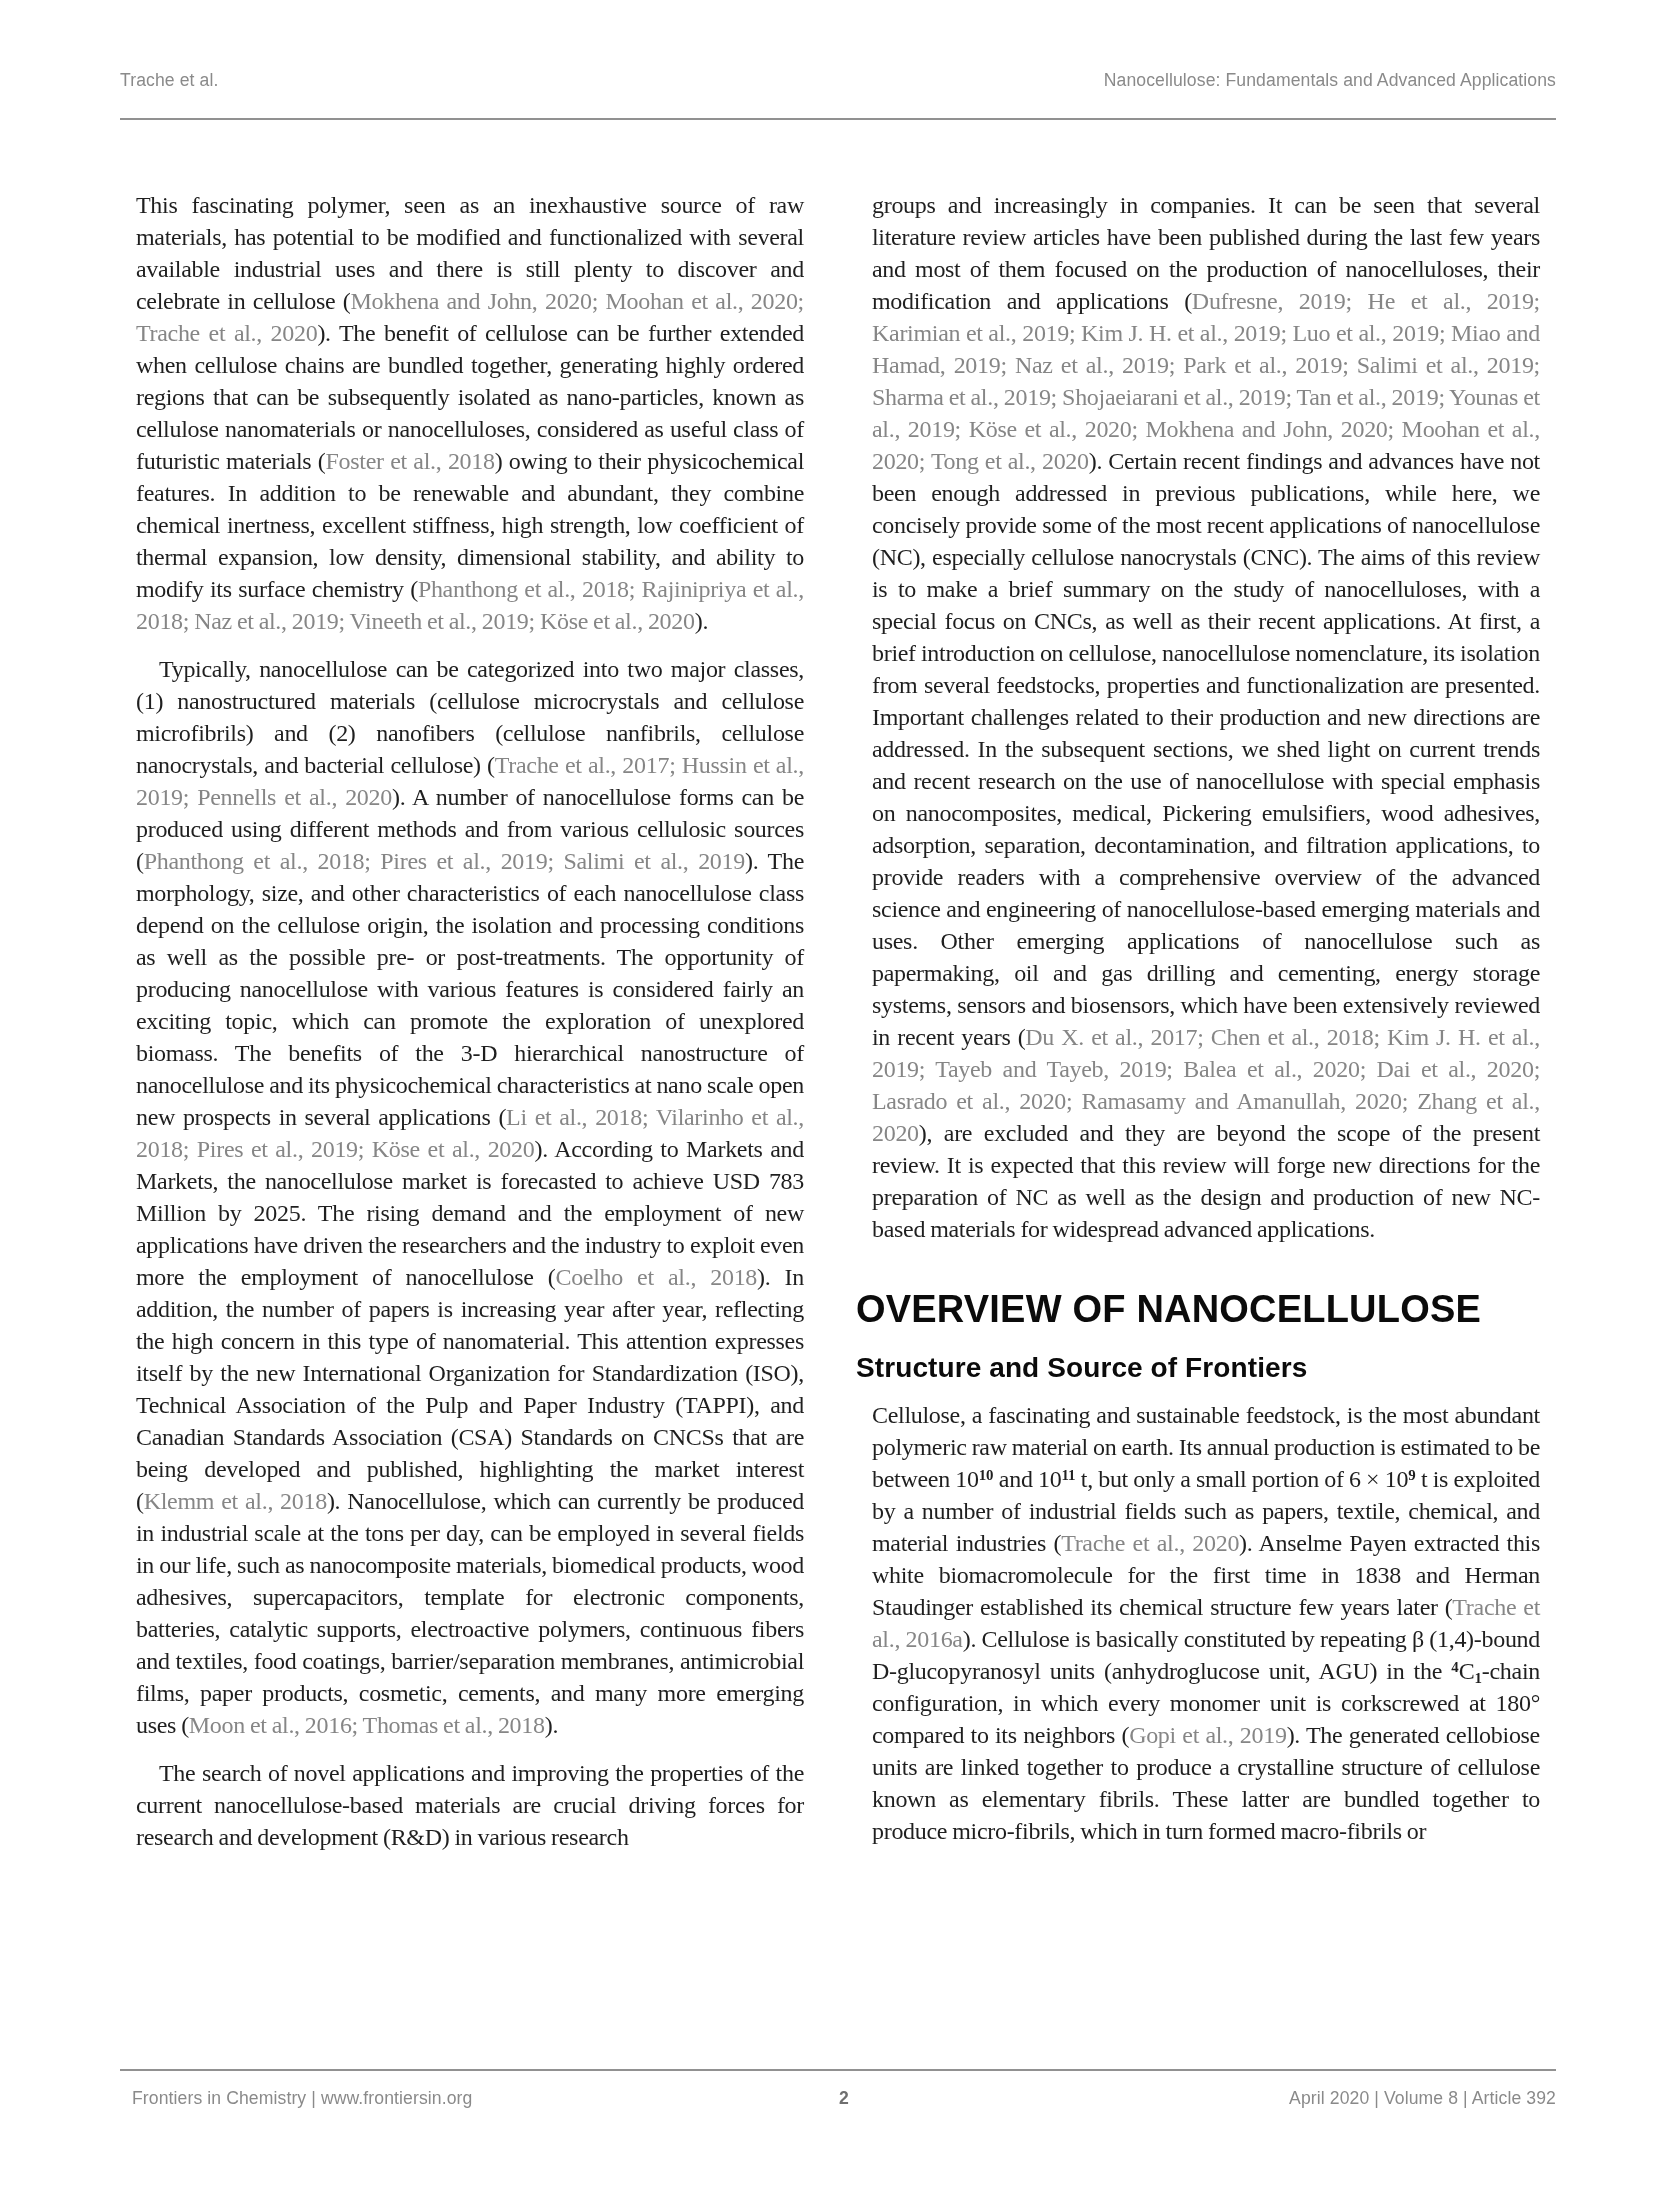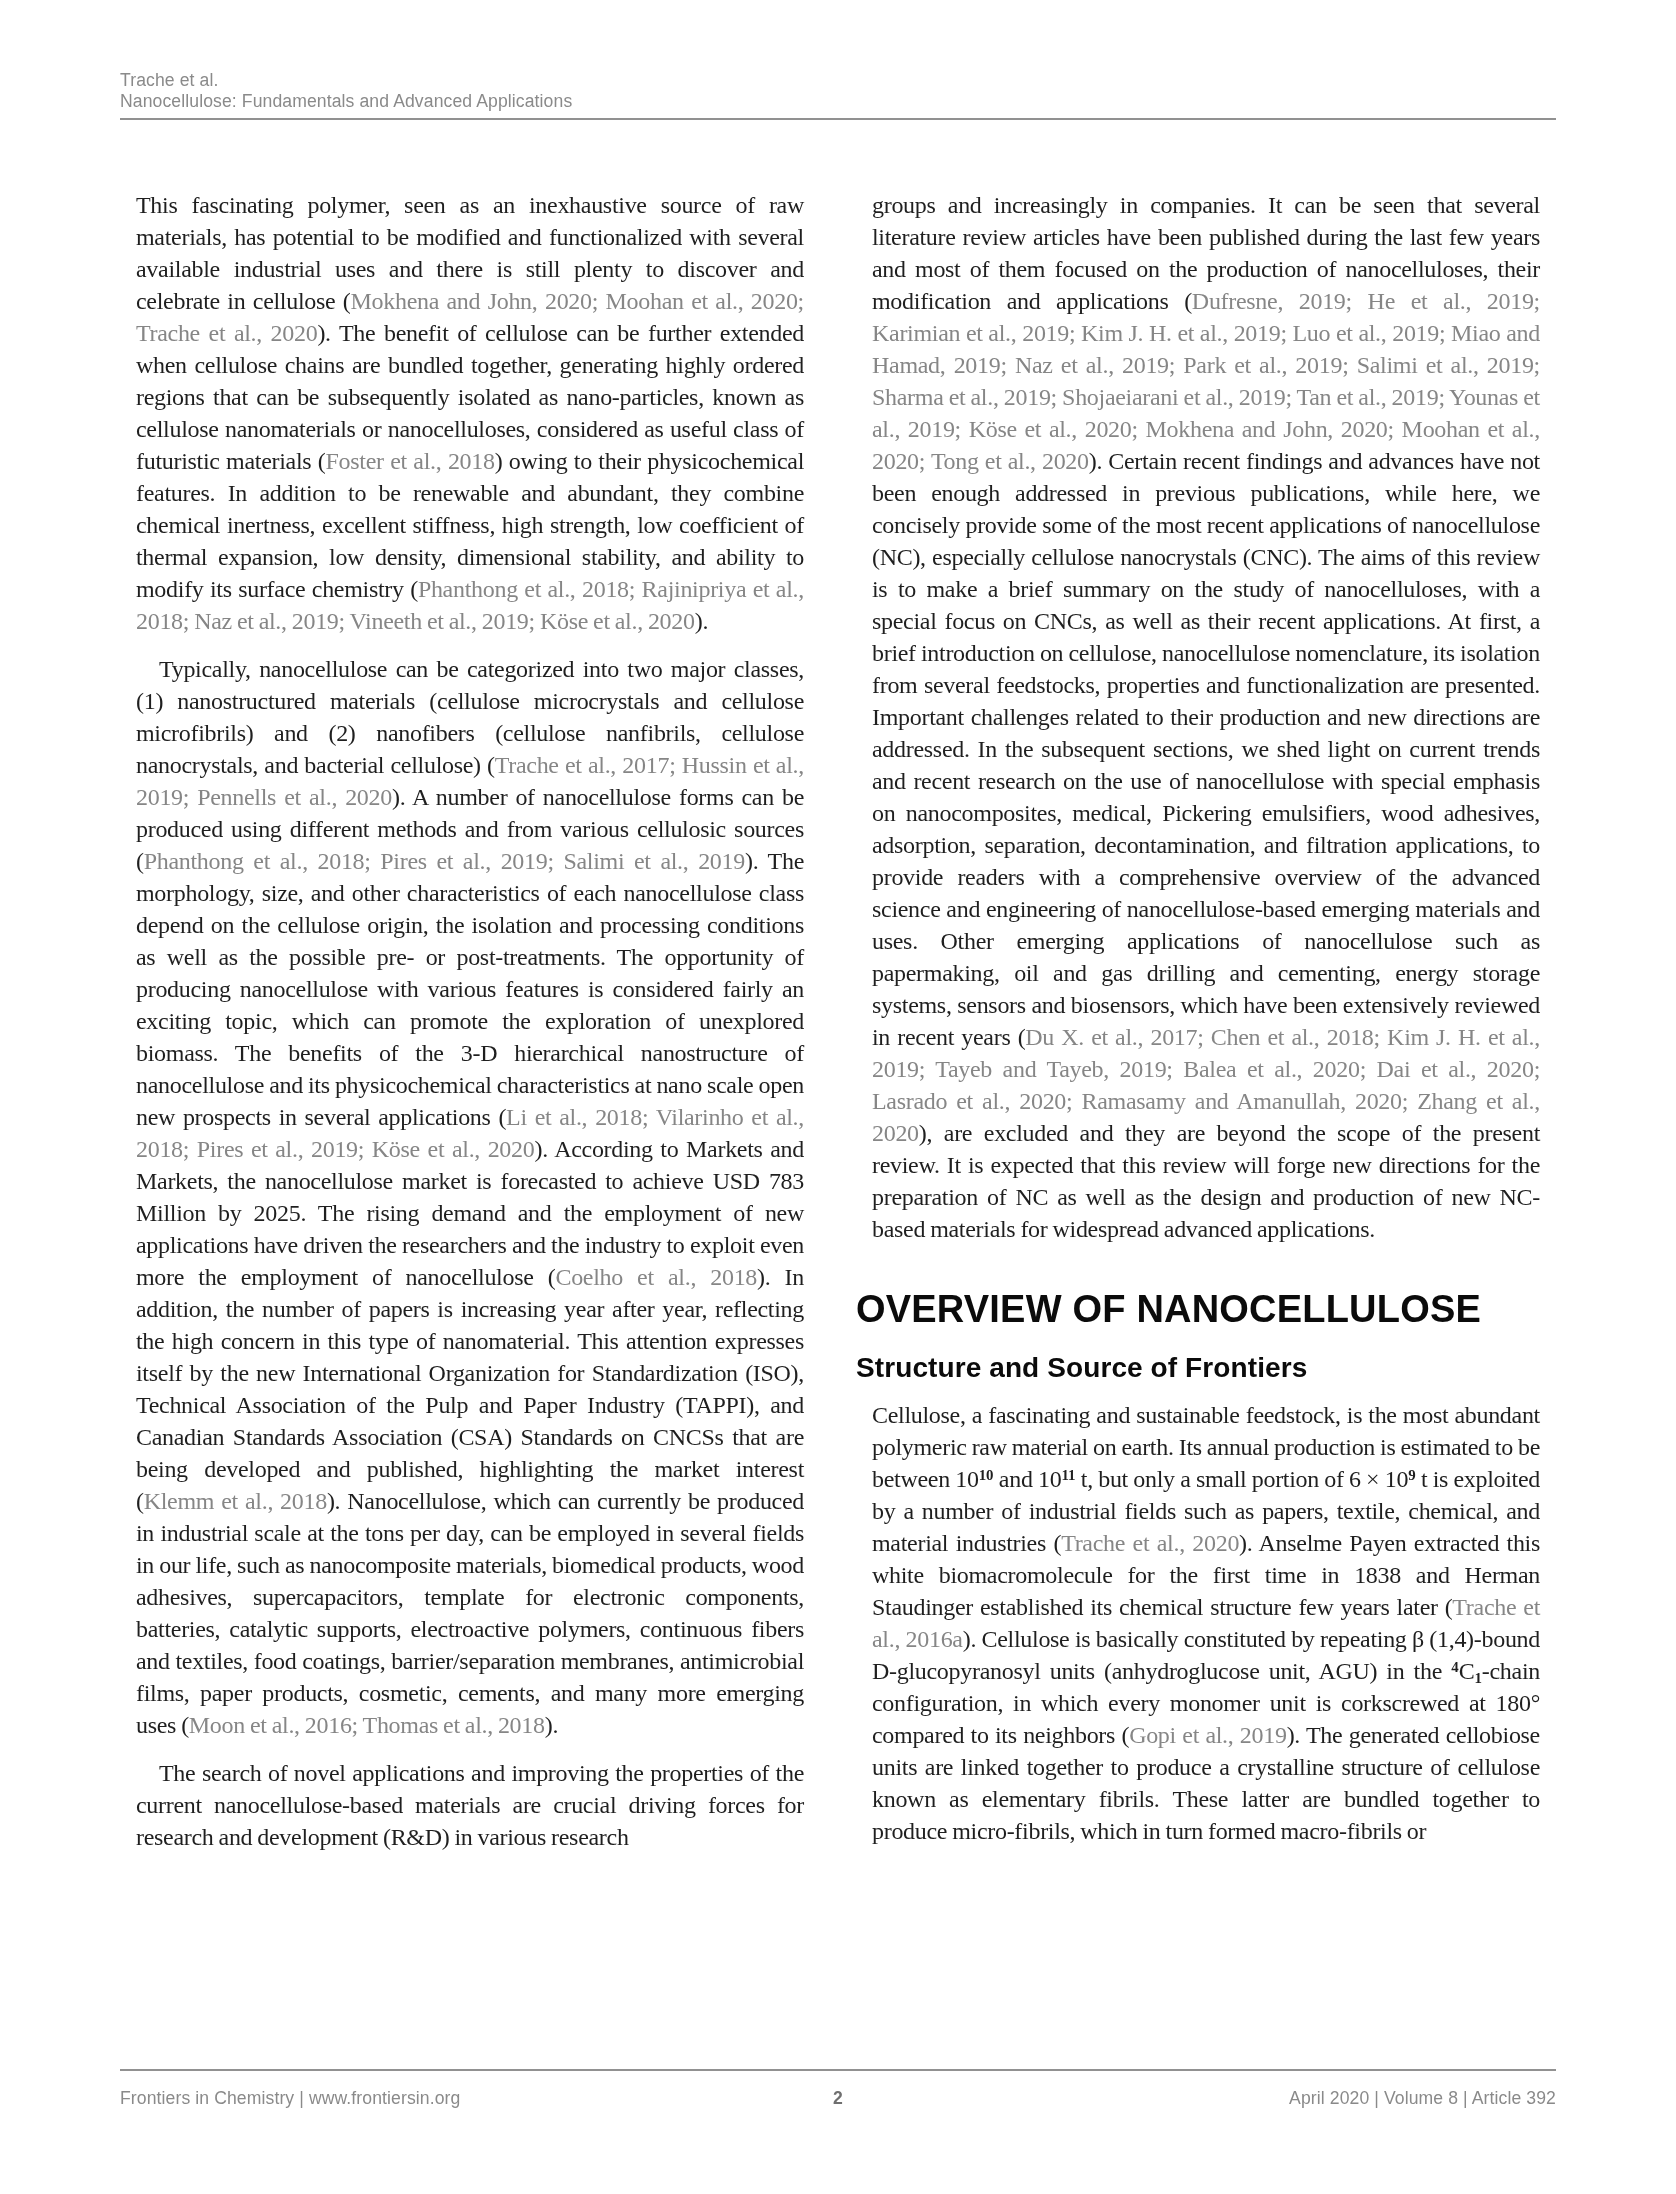--- a/index.html
+++ b/index.html
@@ -20,21 +20,20 @@
     overflow:hidden;
     font-family:"Liberation Serif","DejaVu Serif",serif;
   }
   .running-head{
     position:absolute;
     top:70px;left:120px;right:120px;
     display:flex;justify-content:space-between;align-items:baseline;
     font-family:"Liberation Sans","DejaVu Sans",sans-serif;
     font-size:17.6px;color:var(--muted);
     letter-spacing:0.1px;
-    flex-direction:column;
   }
   .rule{
     position:absolute;left:120px;right:120px;height:2px;
     background:var(--rule);
   }
   .rule.top{top:118px;}
   .rule.bottom{top:2069px;}
   .col{
     position:absolute;
     top:173px;
@@ -61,21 +60,21 @@
     letter-spacing:0.2px;word-spacing:0;text-indent:0;
   }
   .h2{
     font-family:"Liberation Sans","DejaVu Sans",sans-serif;
     font-weight:bold;font-size:28px;line-height:31px;
     color:var(--head);margin:26px 0 10.8px 0;text-align:left;
     letter-spacing:0.1px;word-spacing:0;text-indent:0;
   }
   .footer{
     position:absolute;
-    top:2088px;left:120px;right:120px;
+    top:2088px;left:132px;right:120px;
     display:flex;align-items:center;
     font-family:"Liberation Sans","DejaVu Sans",sans-serif;
     font-size:17.6px;color:var(--muted);
     letter-spacing:0.1px;
   }
   .footer .f-left{flex:1;text-align:left;}
   .footer .f-page{flex:0 0 auto;text-align:center;font-weight:bold;color:#6f6f6f;}
   .footer .f-right{flex:1;text-align:right;}
 </style>
 </head>

